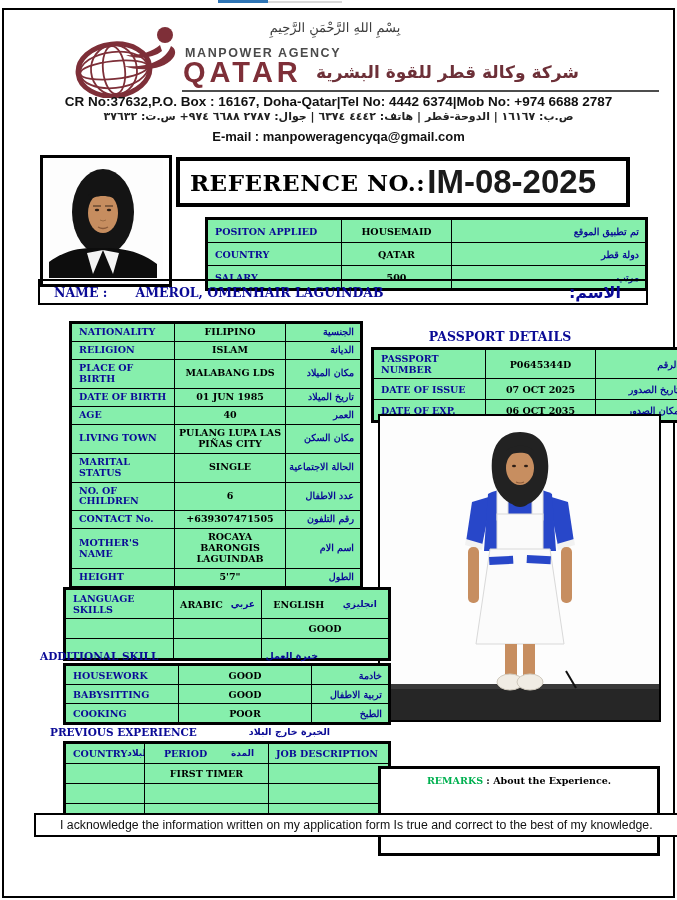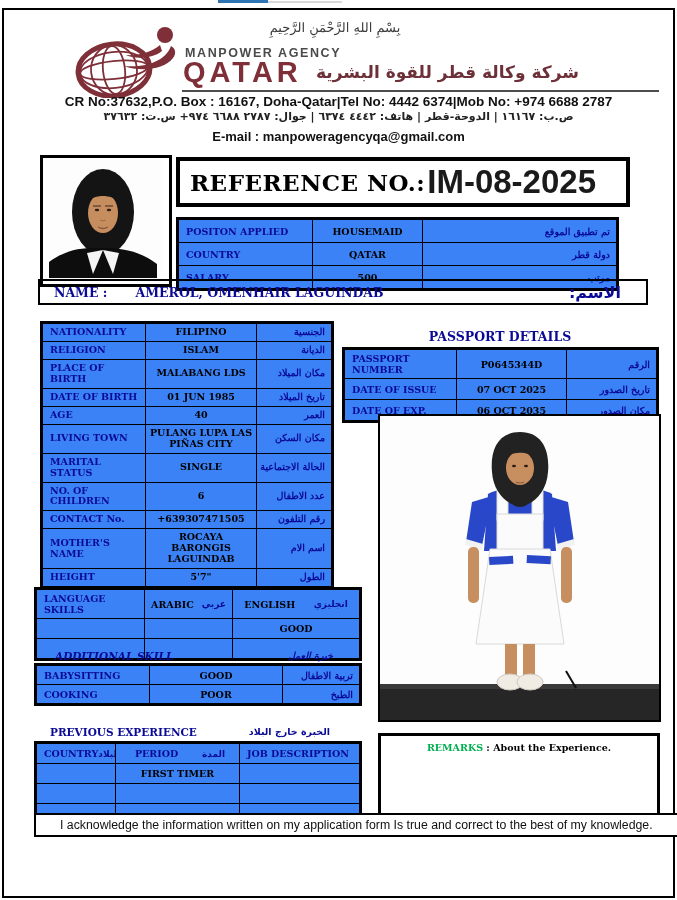--- a/index.html
+++ b/index.html
@@ -35,21 +35,21 @@
                 border:2.5px solid #000;background:#fff;}
 
   
   .ref-box{position:absolute;left:176px;top:157px;width:436px;height:42px;border:4px solid #000;
            display:flex;align-items:center;padding-left:10px;background:#fff;}
   .ref-label{font-family:"DejaVu Serif",serif;font-weight:bold;font-size:23px;letter-spacing:.5px;}
   .ref-value{font-size:33px;font-weight:700;color:#1a1a1a;margin-left:2px;
              font-family:"Liberation Sans",sans-serif;}
 
   
-  .tbl-wrap{position:absolute;background:#3b82f6;border:2.5px solid #000;}
+  .tbl-wrap{position:absolute;background:#86efac;border:2.5px solid #000;margin-left:29px;}
   table.ftab{border-collapse:collapse;width:100%;table-layout:fixed;}
   table.ftab td{border:1px solid #000;font-family:"DejaVu Serif",serif;font-size:9.5px;
                 font-weight:bold;vertical-align:middle;overflow:hidden;}
   td.lbl{color:#0a0a96;text-align:left;padding:3px 2px 3px 7px;}
   td.val{color:#000;text-align:center;padding:3px 2px;}
   td.ar {color:#0a0a96;text-align:right;padding:3px 6px 3px 2px;direction:rtl;
          font-family:"DejaVu Sans",sans-serif;font-size:9px;}
 
   .pos-tbl{left:176px;top:217px;width:439px;}
   .pos-tbl td{height:16px;font-size:10px;}
@@ -57,34 +57,34 @@
   .det-tbl{left:40px;top:321px;width:290px;}
   .det-tbl td{height:11px;line-height:1.15;}
 
   .pass-title{position:absolute;left:342px;top:329px;width:316px;text-align:center;
               font-family:"DejaVu Serif",serif;font-weight:bold;font-size:12.5px;color:#0a0a96;}
   .pass-tbl{left:342px;top:347px;width:313px;}
   .pass-tbl td{height:14px;font-size:10px;}
 
   .lang-tbl{left:34px;top:587px;width:324px;}
   .lang-tbl td{height:13px;}
-  .hdr-cell{display:flex;justify-content:space-around;align-items:center;}
+  .hdr-cell{display:flex;justify-content:space-around;}
   .hdr-ar{font-family:"DejaVu Sans",sans-serif;font-size:9px;}
 
   .sec-title{position:absolute;font-family:"DejaVu Serif",serif;font-weight:bold;font-size:10.5px;
              color:#0a0a96;display:flex;justify-content:space-between;}
   .sec-title .t-ar{color:#0a0a96;font-family:"DejaVu Sans",sans-serif;font-size:9.5px;direction:rtl;}
 
   .add-tbl{left:34px;top:663px;width:324px;}
   .add-tbl td{height:12px;}
 
   .exp-tbl{left:34px;top:741px;width:324px;}
   .exp-tbl td{height:13px;}
 
-  .remarks-box{position:absolute;left:378px;top:733px;width:276px;height:78px;border:3.5px solid #000;
+  .remarks-box{position:absolute;left:378px;top:766px;width:276px;height:78px;border:3.5px solid #000;
                background:#fff;text-align:center;padding-top:6px;
                font-family:"DejaVu Serif",serif;font-size:9.5px;font-weight:bold;}
   .remarks-title{color:#00b050;}
   .ack-box{position:absolute;left:34px;top:813px;width:622px;height:20px;border:2.5px solid #000;
            background:#fff;display:flex;align-items:center;padding-left:24px;
            font-size:12.3px;color:#111;}
 </style>
 </head>
 <body>
 
@@ -370,33 +370,38 @@
           <tr>
             <td class="lbl"></td>
             <td class="val"></td>
             <td class="val"></td>
           </tr>
 
       </tbody>
     </table>
   </div>
 
-  <div class="sec-title" style="left:55px;top:650px;width:278px;font-style:italic;">
+  <div class="sec-title" style="left:40px;top:650px;width:278px;">
     <span>ADDITIONAL SKILL</span>
     <span class="t-ar">خبرة العمل</span>
   </div>
   <div class="tbl-wrap add-tbl">
     <table class="ftab">
       <colgroup>
           <col style="width:113px">
           <col style="width:133px">
           <col>
         </colgroup>
       <tbody>
 
+          <tr>
+            <td class="lbl">HOUSEWORK</td>
+            <td class="val">GOOD</td>
+            <td class="ar">خادمة</td>
+          </tr>
 
           <tr>
             <td class="lbl">BABYSITTING</td>
             <td class="val">GOOD</td>
             <td class="ar">تربية الاطفال</td>
           </tr>
 
           <tr>
             <td class="lbl">COOKING</td>
             <td class="val">POOR</td>

